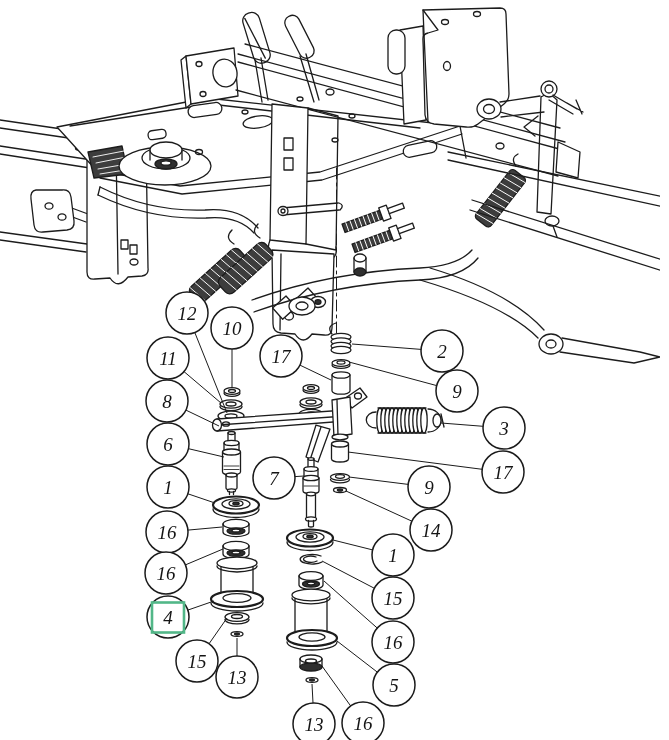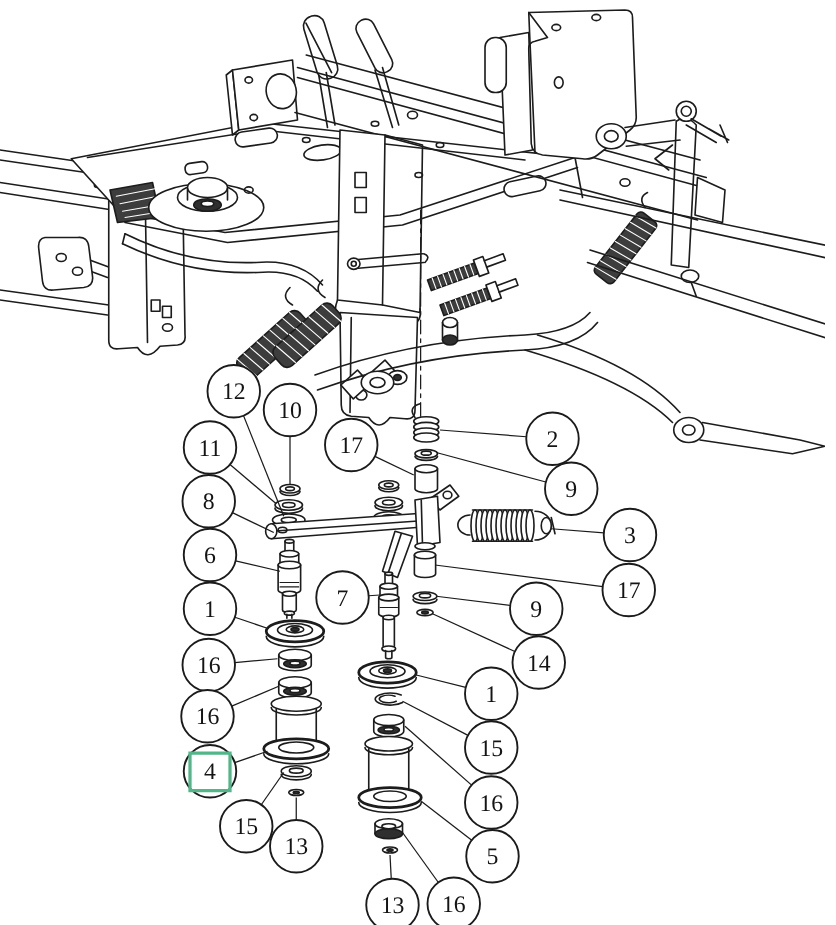--- a/index.html
+++ b/index.html
@@ -1,16 +1,16 @@
 <!DOCTYPE html>
 <html><head>
 <meta charset="utf-8">
 <style>
   html,body{margin:0;padding:0;background:#ffffff;}
-  .canvas{position:relative;width:660px;height:740px;background:#fff;overflow:hidden;}
+  .canvas{position:relative;width:660px;height:740px;background:#fff;overflow:hidden;font-style:italic;}
   svg{display:block;}
   
   #art path,#art ellipse,#art rect,#art circle,#art line{
     fill:none;stroke:#1c1c1c;stroke-width:1.3;stroke-linecap:round;stroke-linejoin:round;}
   #art .f{fill:#ffffff;}
   #art .dk{fill:#2f2f2f;}
   #art .dkf{fill:#3d3d3d;stroke:#1c1c1c;}
   #art .wht{stroke:#ffffff;stroke-width:0.9;}
   #art .th{stroke-width:2.2;}
   #art .thin{stroke-width:0.85;}

